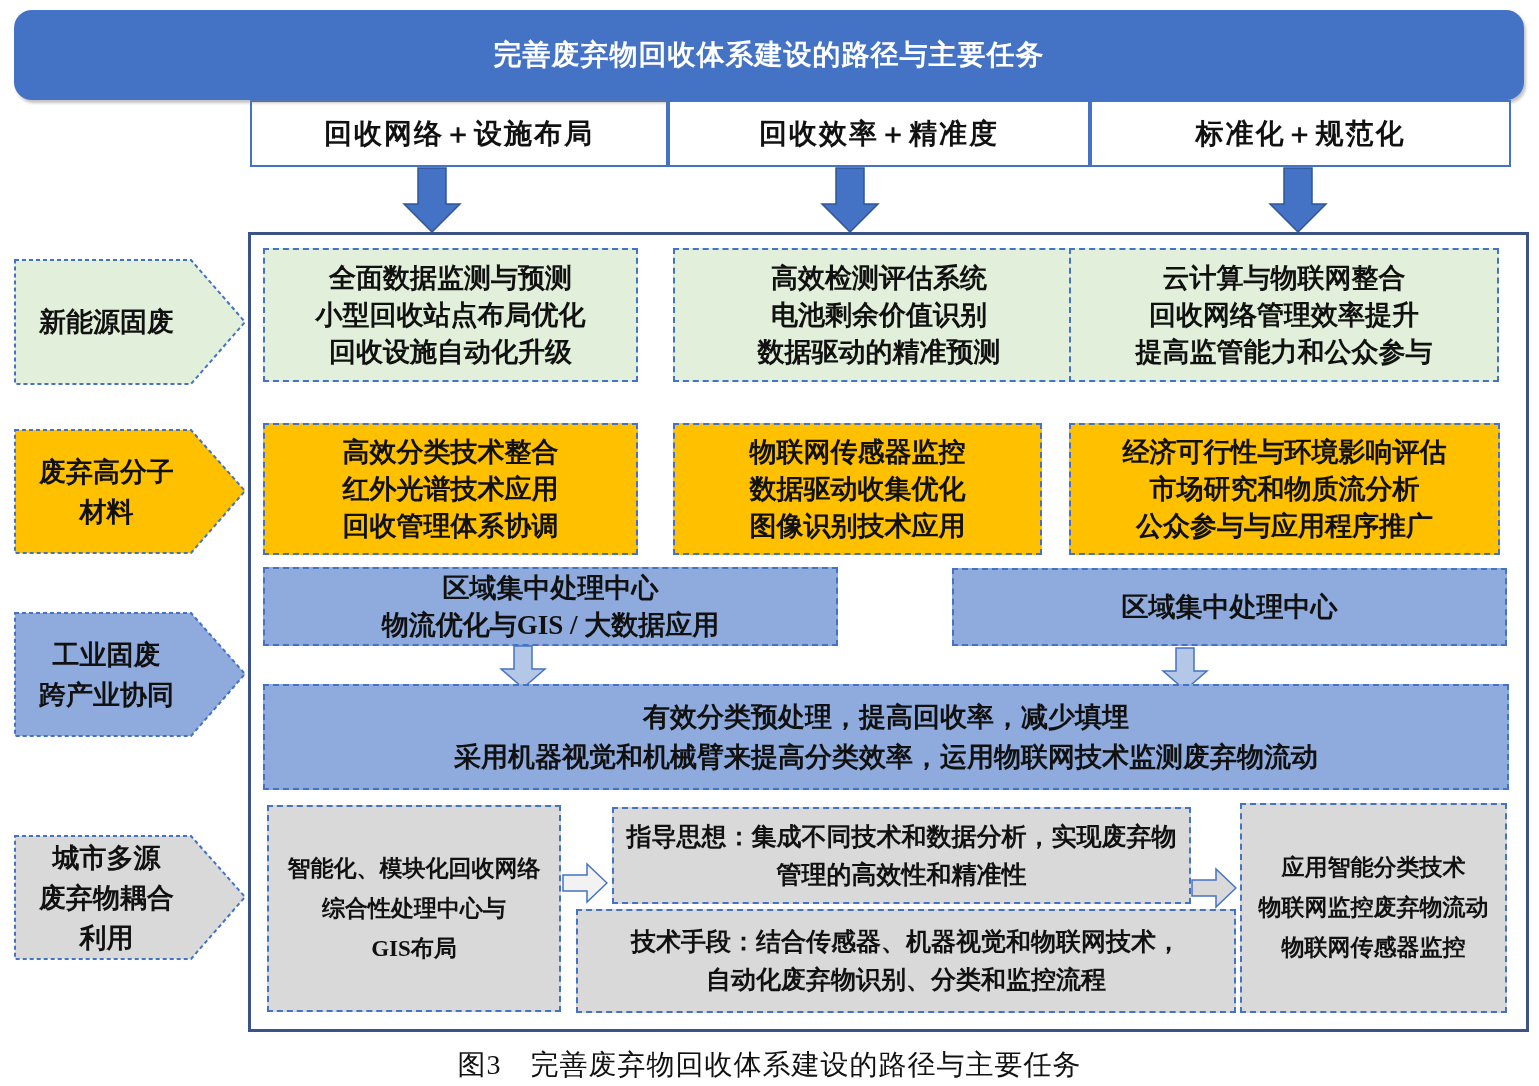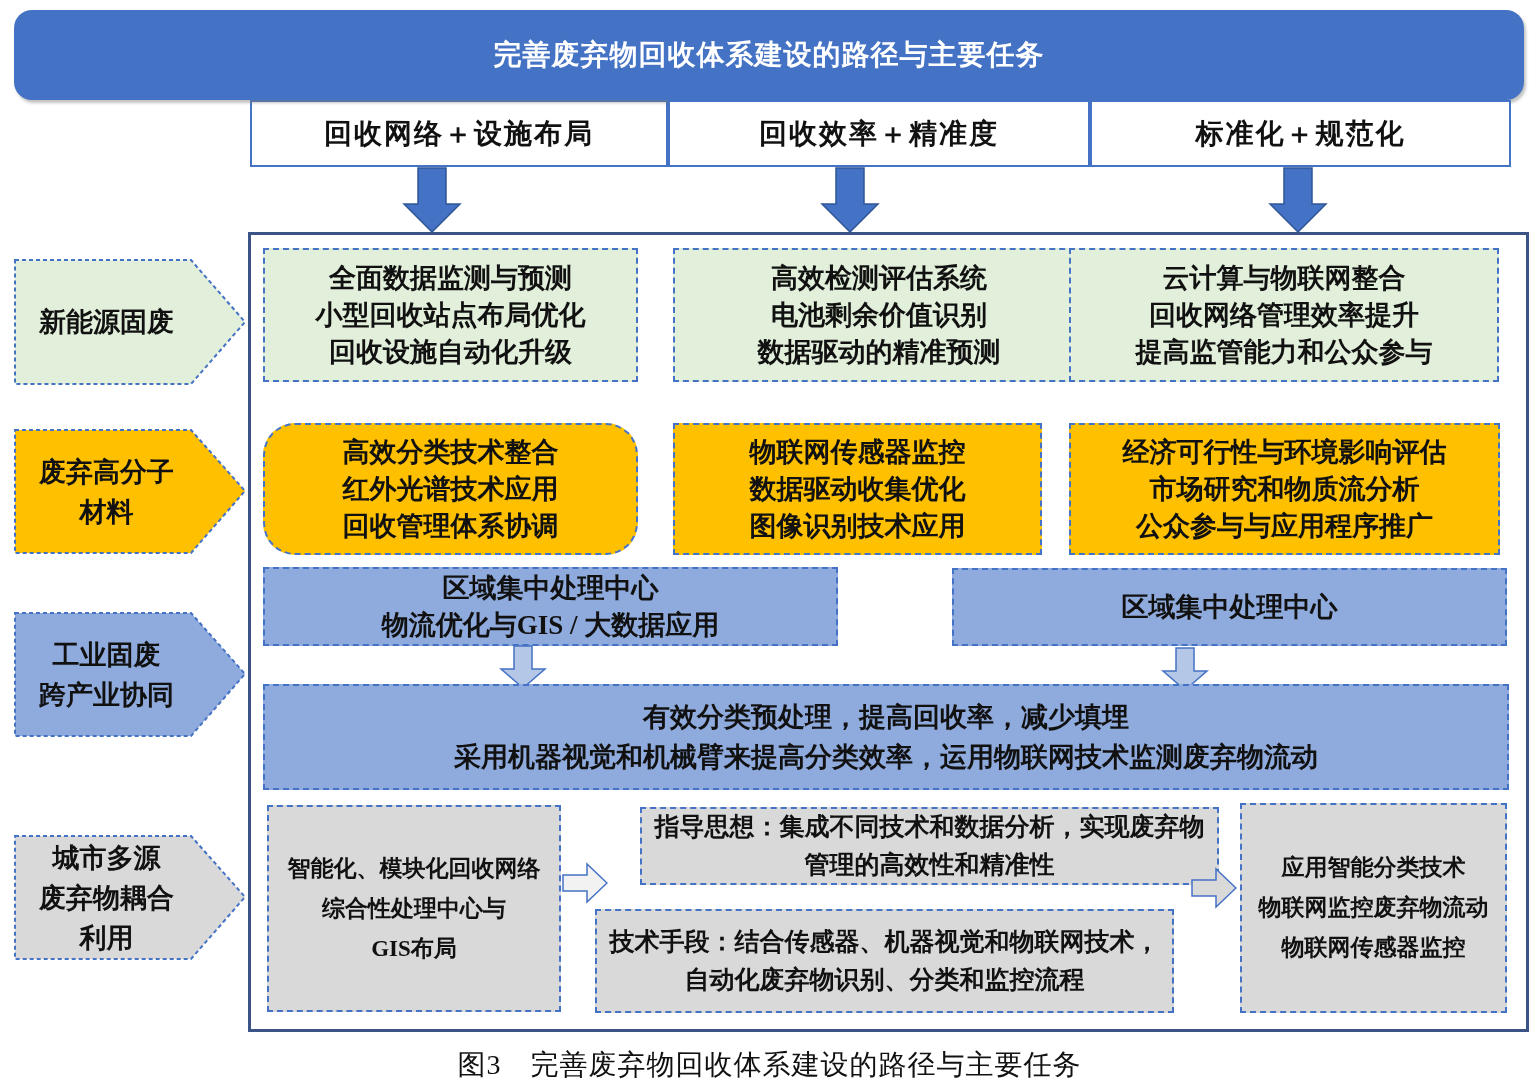--- a/index.html
+++ b/index.html
@@ -148,21 +148,21 @@
     <div>高效检测评估系统</div>
     <div>电池剩余价值识别</div>
     <div>数据驱动的精准预测</div>
   </div>
   <div class="abs center-flex task-box green row1" style="left:1069px;width:430px;">
     <div>云计算与物联网整合</div>
     <div>回收网络管理效率提升</div>
     <div>提高监管能力和公众参与</div>
   </div>
 
-  <div class="abs center-flex task-box orange row2" style="left:263px;width:375px;border-radius:32px;">
+  <div class="abs center-flex task-box orange row2" style="left:263px;width:375px;">
     <div>高效分类技术整合</div>
     <div>红外光谱技术应用</div>
     <div>回收管理体系协调</div>
   </div>
   <div class="abs center-flex task-box orange row2" style="left:673px;width:369px;">
     <div>物联网传感器监控</div>
     <div>数据驱动收集优化</div>
     <div>图像识别技术应用</div>
   </div>
   <div class="abs center-flex task-box orange row2" style="left:1069px;width:431px;">
@@ -200,25 +200,25 @@
     <div>综合性处理中心与</div>
     <div>GIS布局</div>
   </div>
 
   <div class="abs" style="left:562px;top:862px;">
     <svg width="46" height="42" viewBox="0 0 46 42">
         <polygon points="1,13 25,13 25,2 45,21 25,40 25,29 1,29" fill="#F2F2F2" stroke="var(--dashed-border)" stroke-width="1.5"></polygon>
       </svg>
   </div>
 
-  <div class="abs center-flex task-box gray gray-box mid" style="left:612px;top:807px;width:579px;height:78px;margin-left:28px;">
+  <div class="abs center-flex task-box gray gray-box mid" style="left:612px;top:807px;width:579px;height:97px;">
     <div>指导思想：集成不同技术和数据分析，实现废弃物</div>
     <div>管理的高效性和精准性</div>
   </div>
-  <div class="abs center-flex task-box gray gray-box mid" style="left:595px;top:909px;width:579px;height:104px;">
+  <div class="abs center-flex task-box gray gray-box mid" style="left:576px;top:909px;width:660px;height:104px;">
     <div>技术手段：结合传感器、机器视觉和物联网技术，</div>
     <div>自动化废弃物识别、分类和监控流程</div>
   </div>
 
   <div class="abs" style="left:1191px;top:867px;">
     <svg width="46" height="42" viewBox="0 0 46 42">
         <polygon points="1,13 25,13 25,2 45,21 25,40 25,29 1,29" fill="var(--gray-fill)" stroke="var(--dashed-border)" stroke-width="1.5"></polygon>
       </svg>
   </div>
 

